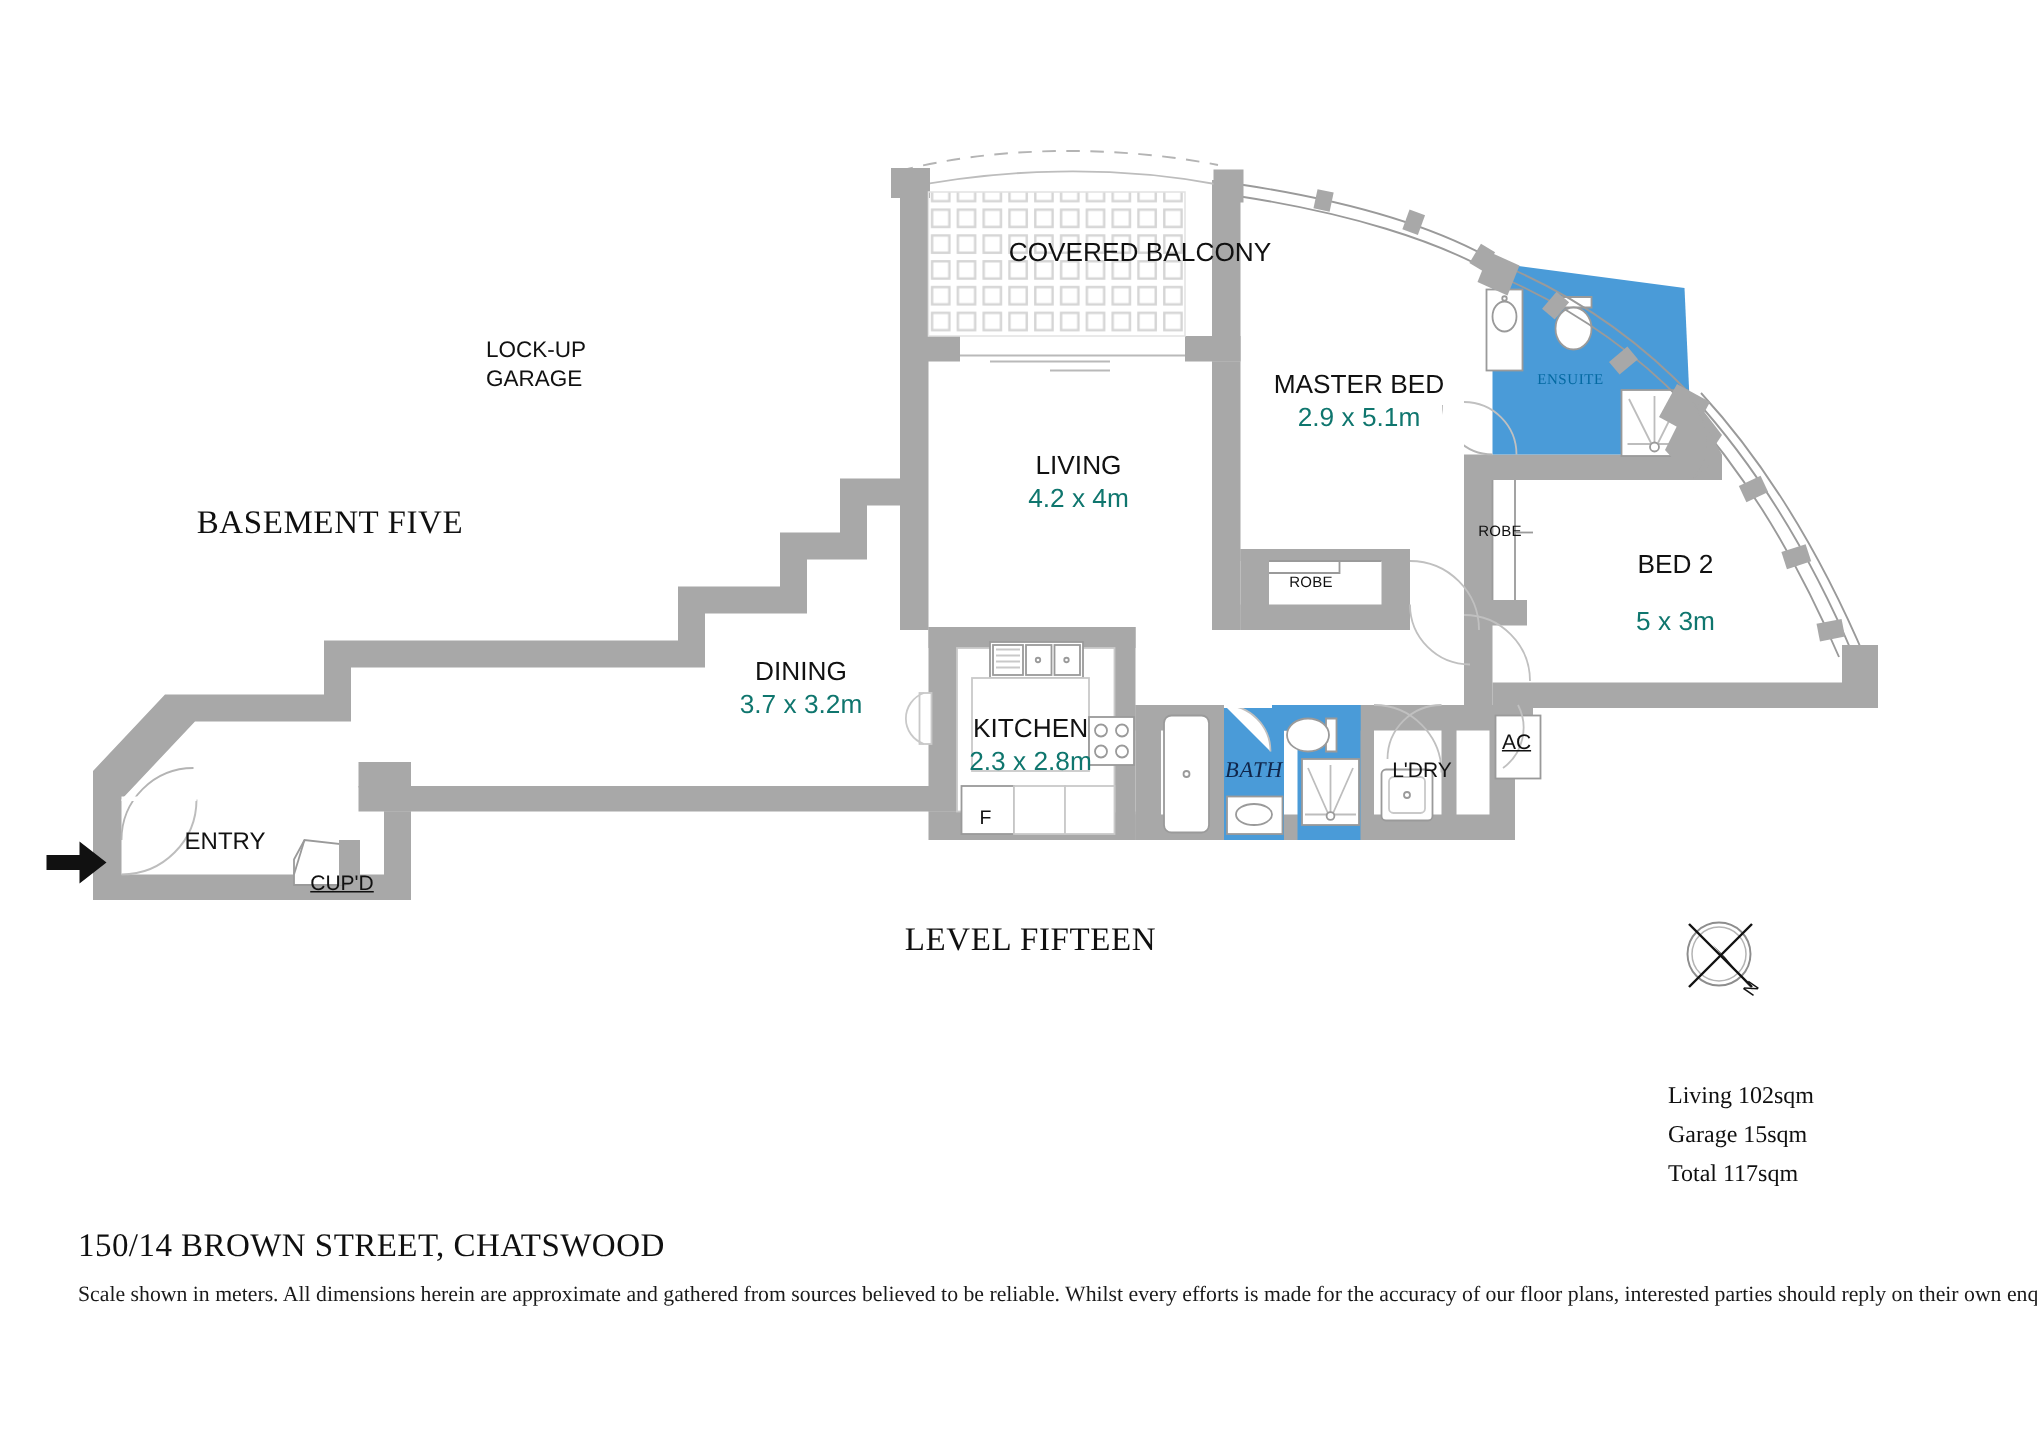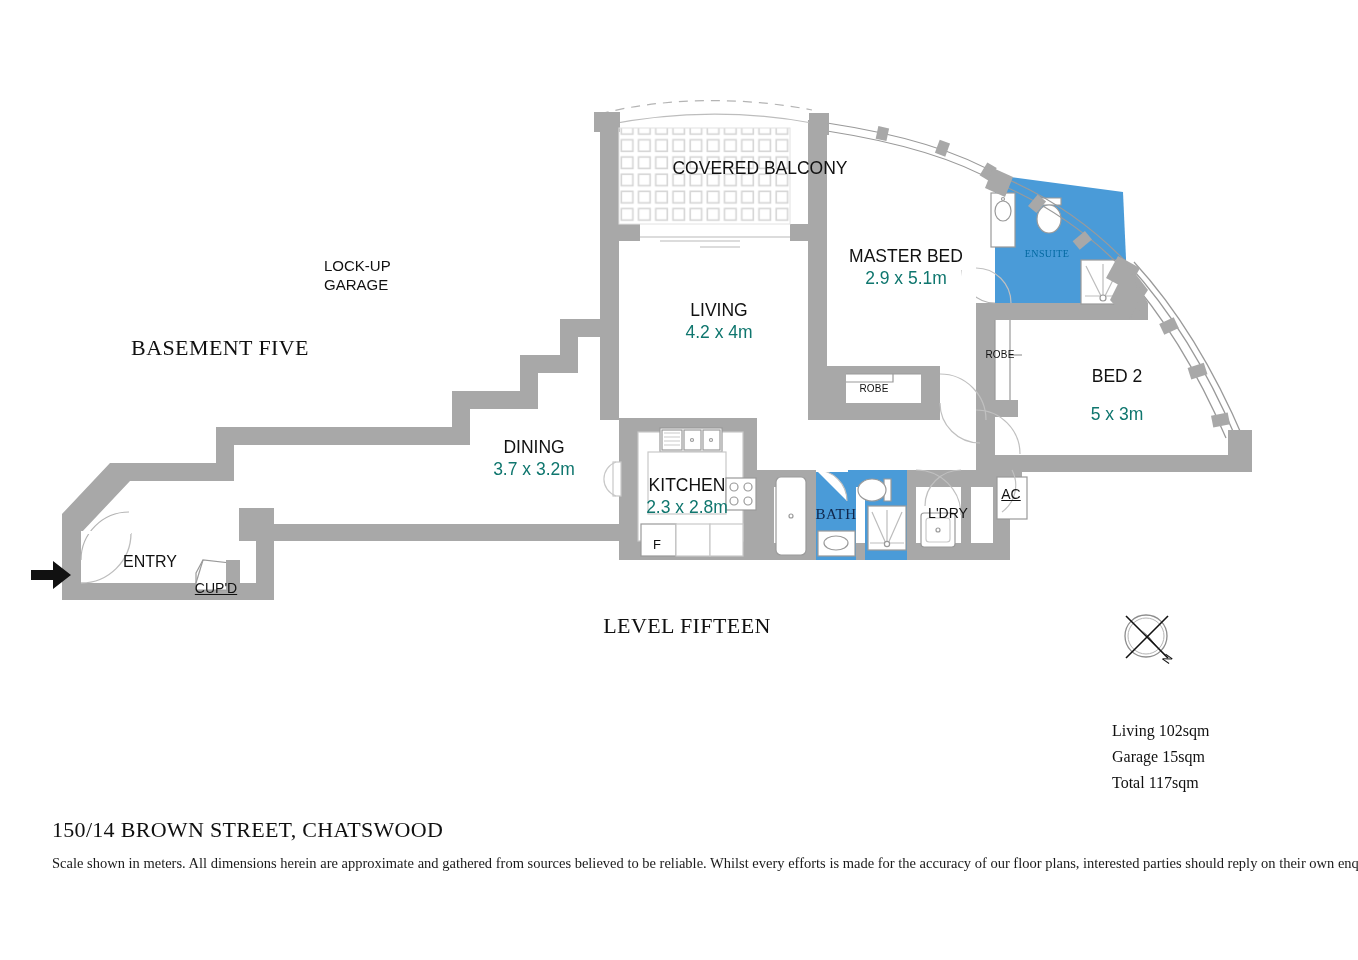--- a/index.html
+++ b/index.html
@@ -13,21 +13,21 @@
   #title-address{font-size:22px;letter-spacing:.3px;color:#101010;}
   #disclaimer{font-size:14.5px;line-height:1.72;color:#1a1a1a;width:580px;}
   .area-line{font-size:16px;color:#101010;line-height:1.62;}
   .room-name{font-size:17.5px;font-weight:400;color:#111;text-align:center;}
   .room-dim{font-size:17.5px;color:#0f766e;text-align:center;}
   .floor-cap{font-size:22px;letter-spacing:.4px;color:#101010;}
   .small-cap{font-size:10px;color:#111;letter-spacing:.2px;}
   .tiny-cap{font-size:14px;color:#111;text-decoration:underline;}
   .blue-room{font-size:10px;color:#0369a1;letter-spacing:.4px;}
   .bath-room{font-size:15px;color:#10264a;letter-spacing:.4px;}
-  .garage-cap{font-size:15px;color:#111;line-height:1.28;text-align:left;margin-top:32px;}
+  .garage-cap{font-size:15px;color:#111;line-height:1.28;text-align:left;}
   .ctr{transform:translateX(-50%);}
 </style>
 </head>
 <body>
 
 <svg class="plan" viewBox="0 0 1358 960">
   <defs>
     <pattern id="tilePat" x="0" y="0" width="17.2" height="17.2" patternUnits="userSpaceOnUse">
       <rect x="2.2" y="2.2" width="11.5" height="11.5" fill="none" stroke="#d5d5d5" stroke-width="1.6"></rect>
     </pattern>
@@ -395,29 +395,29 @@
 <div class="lbl sans room-dim ctr" style="left:687px;top:497px;">2.3 x 2.8m</div>
 
 <div class="lbl sans room-name ctr" style="left:906px;top:246px;">MASTER BED</div>
 <div class="lbl sans room-dim ctr" style="left:906px;top:268px;">2.9 x 5.1m</div>
 
 <div class="lbl sans room-name ctr" style="left:1117px;top:366px;">BED 2</div>
 <div class="lbl sans room-dim ctr" style="left:1117px;top:388px;margin-top:16px;">5 x 3m</div>
 
 <div class="lbl serif blue-room ctr" style="left:1047px;top:248px;">ENSUITE</div>
 
-<div class="lbl serif bath-room ctr" style="left:836px;top:506px;">BATH</div>
+<div class="lbl serif bath-room ctr" style="left:836px;top:506px;font-style:italic;">BATH</div>
 
 <div class="lbl sans ctr" style="left:948px;top:505px;font-size:14px;">L'DRY</div>
 
 <div class="lbl sans ctr" style="left:150px;top:553px;font-size:16px;">ENTRY</div>
 
 <div class="lbl sans small-cap ctr" style="left:874px;top:383px;">ROBE</div>
 <div class="lbl sans small-cap ctr" style="left:1000px;top:349px;">ROBE</div>
-<div class="lbl sans tiny-cap ctr" style="left:216px;top:580px;">CUP'D</div>
+<div class="lbl sans tiny-cap ctr" style="left:228px;top:580px;">CUP'D</div>
 <div class="lbl sans tiny-cap ctr" style="left:1011px;top:486px;">AC</div>
 <div class="lbl sans ctr" style="left:657px;top:537px;font-size:13px;">F</div>
 
 <div class="lbl serif floor-cap ctr" style="left:687px;top:613px;">LEVEL FIFTEEN</div>
 
 <div class="lbl sans" style="left:1163px;top:652px;font-size:12px;transform:rotate(-55deg);">N</div>
 
 <div class="lbl serif" style="left:1112px;top:718px;">
   <div class="area-line">Living 102sqm</div>
   <div class="area-line">Garage 15sqm</div>

